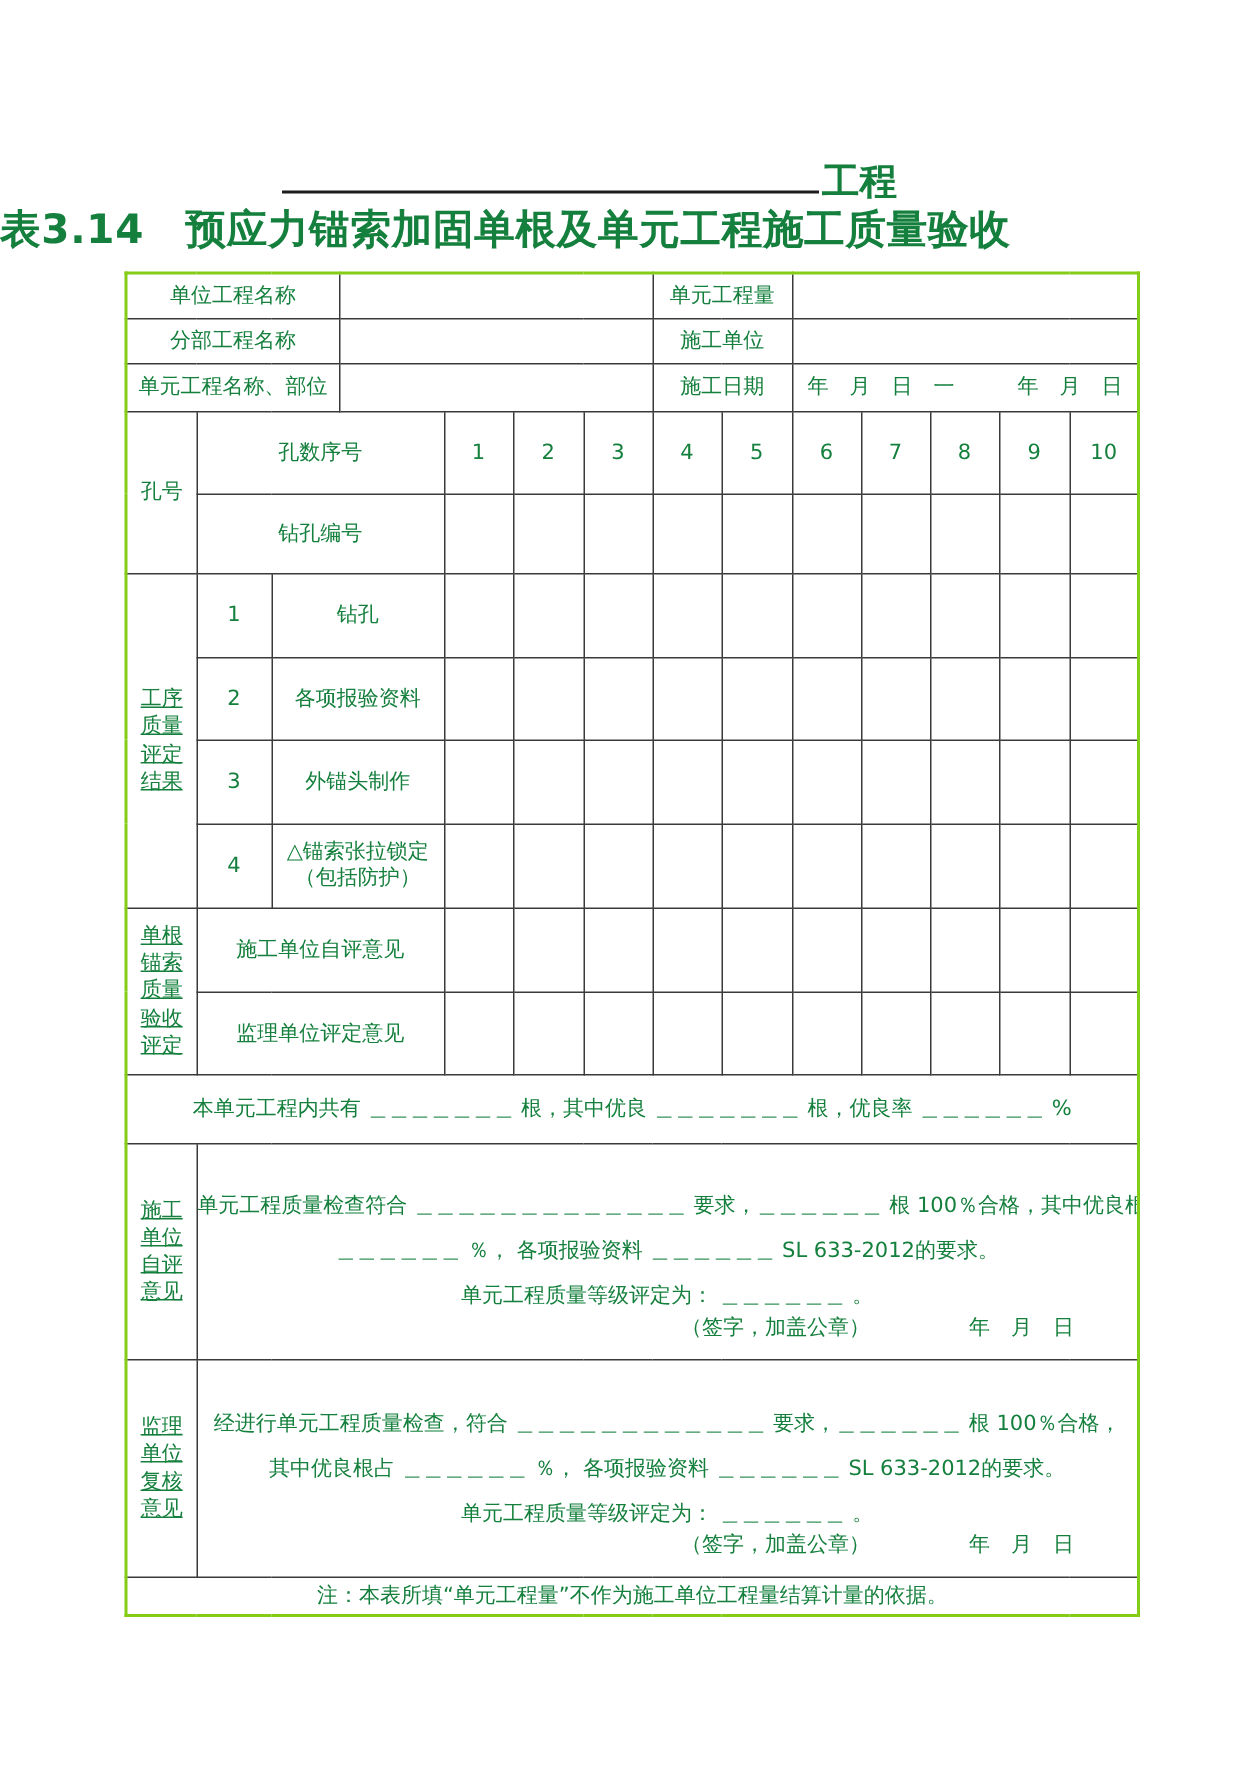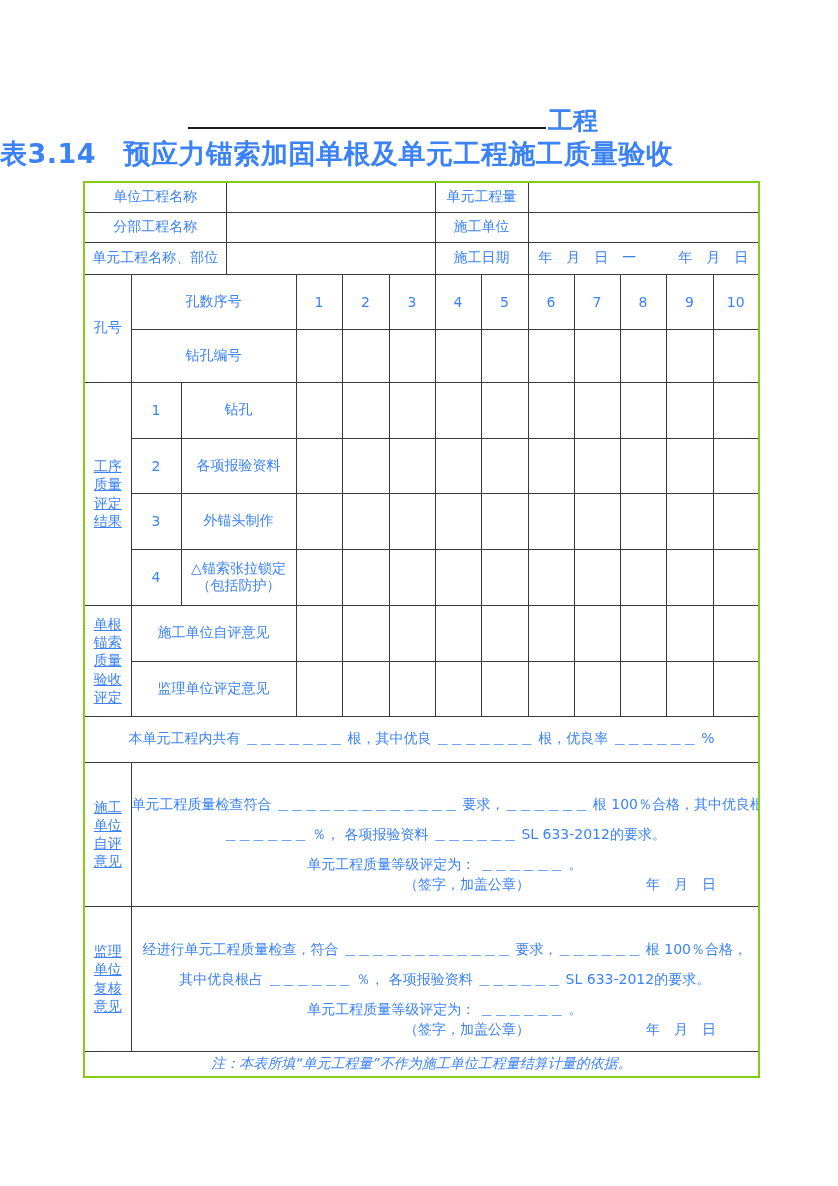--- a/index.html
+++ b/index.html
@@ -2,21 +2,21 @@
 <html><head>
 <meta charset="utf-8">
 <style>
   * { box-sizing: border-box; }
   html, body { margin: 0; padding: 0; background: #ffffff; }
   .page {
     position: relative;
     width: 838px;
     height: 1112px;
     background: #ffffff;
-    color: #3b82f6;
+    color: #15803d;
     font-family: "DejaVu Sans", sans-serif;
     overflow: hidden;
   }
   
   .title-block { padding-top: 103px; }
   .proj-line {
     text-align: center;
     margin-right: 52px;
     font-weight: bold;
     font-size: 25px;
@@ -64,36 +64,36 @@
     line-height: 1.3;
     text-align: center;
     text-decoration: underline;
   }
   .wrap2 { white-space: pre-line; line-height: 1.25; }
   
   tr.h30 { height: 30px; } tr.h32 { height: 32px; margin-left: 40px; }
   tr.h55 { height: 55px; } tr.h53 { height: 53px; margin-top: 24px; }
   tr.h56 { height: 56px; } tr.h46 { height: 46px; }
   tr.h144 { height: 144px; } tr.h145 { height: 145px; }
-  tr.h26 { height: 26px; font-style: italic; }
+  tr.h26 { height: 26px; }
   
   td.block {
     position: relative;
     text-align: left;
     vertical-align: top;
     padding: 12px 10px 4px 12px;
   }
   .bline { line-height: 30px; white-space: nowrap; }
   .sigline {
     position: absolute;
     left: 0; right: 0; bottom: 12px;
     display: flex;
     justify-content: flex-end;
     align-items: baseline;
-    gap: 116px;
+    gap: 66px;
     padding-right: 42px;
     white-space: nowrap;
   }
   td.note-cell { font-size: 13px; text-align: left; padding-left: 6px; }
   .summary { font-size: 14px; white-space: nowrap; }
 </style>
 </head>
 <body>
 
 <div class="page">

